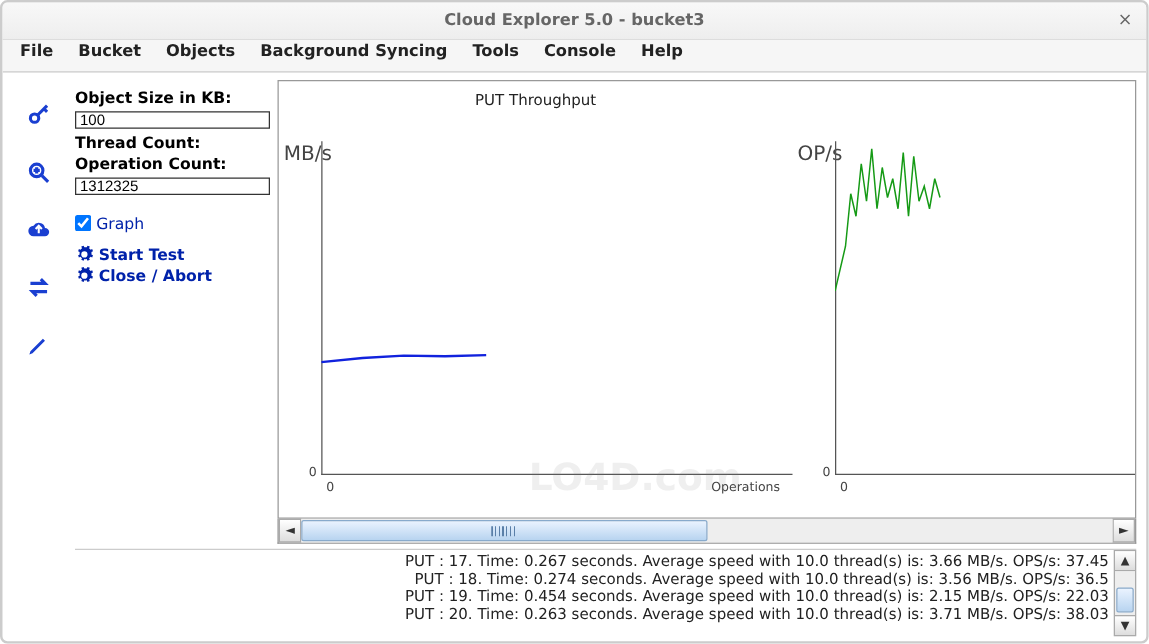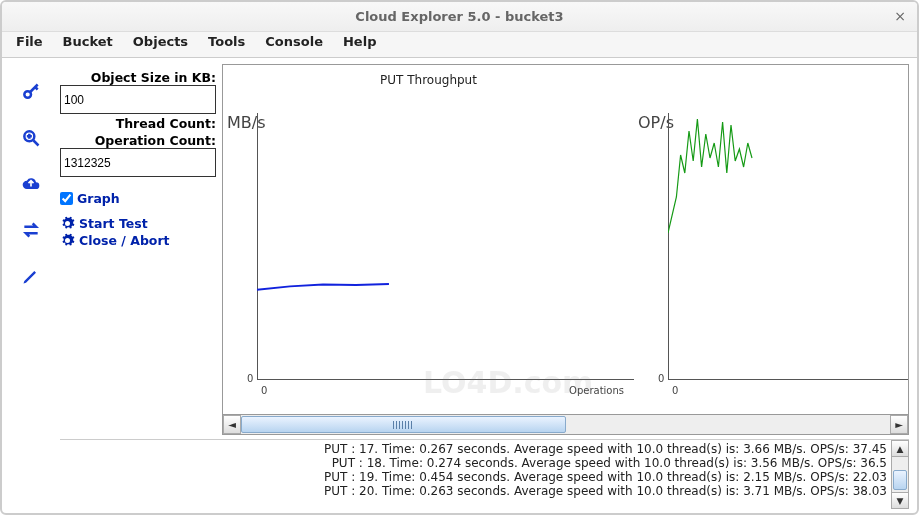--- a/index.html
+++ b/index.html
@@ -9,25 +9,25 @@
   .titlebar-title { font-size: 13px; font-weight: bold; color: #666; }
   .close-btn { position: absolute; right: 8px; top: 6px; width: 18px; height: 18px; font-size: 14px; color: #666; cursor: pointer; text-align: center; line-height: 16px; }
   .menubar { height: 26px; background: #f6f6f6; border-bottom: 1px solid #ccc; display: flex; padding: 0 6px; gap: 4px; }
   .menubar .menu-item { font-size: 13px; font-weight: bold; color: #222; padding: 2px 8px; cursor: pointer; }
   .body { display: flex; height: calc(100% - 56px); }
   .sidebar { width: 58px; display: flex; flex-direction: column; align-items: center; padding-top: 24px; gap: 22px; }
   .sidebar .icon { color: #1a3fd1; cursor: pointer; }
   .main { flex: 1; display: flex; flex-direction: column; padding: 6px 8px 4px 0; }
   .upper { display: flex; flex: 1; gap: 6px; }
   .config { width: 156px; padding-top: 4px; }
-  .config-label { font-size: 12.5px; font-weight: bold; color: #000; margin-top: 2px; text-align: right; }
-  .config-input { width: 100%; border: 1px solid #333; font-size: 12px; padding: 1px 3px; height: 29px; background: #fff; }
+  .config-label { font-size: 12.5px; font-weight: bold; color: #000; margin-top: 2px; }
+  .config-input { width: 100%; border: 1px solid #333; font-size: 12px; padding: 1px 3px; height: 14px; background: #fff; }
   .graph-row { display: flex; align-items: center; gap: 4px; margin-top: 14px; }
   .graph-row input[type=checkbox]{ width:13px; height:13px; }
-  .graph-row label { color: #0022aa; font-weight: bold; font-size: 12.5px; }
+  .graph-row label { color: #0022aa; font-weight: normal; font-size: 12.5px; }
   .action { display: flex; align-items: flex-end; gap: 4px; margin-top: 10px; color: #0022aa; font-weight: bold; font-size: 12.5px; cursor: pointer;}
   .action svg { flex:none; }
   .chart-viewport { flex:1; display:flex; flex-direction:column; }
   .chart-area { flex: 1; border: 1px solid #999; position: relative; background: #fff; overflow: hidden; }
   .chart-half { position:absolute; top:0; bottom:0; }
   .chart-left { left:0; width:60%; }
   .chart-right { right:0; width:40%; }
   .chart-title { position:absolute; top:8px; left:0; right:0; text-align:center; font-size:12px; color:#222; }
   .yaxis-lbl { position:absolute; left:4px; top:48px; font-size:16px; color:#444;}
   .yaxis-line { position:absolute; left:34px; top:48px; bottom:34px; width:1px; background:#555;}
@@ -59,20 +59,21 @@
 
   <div class="titlebar">
     <span class="titlebar-title">Cloud Explorer 5.0 -  bucket3</span>
     <span class="close-btn">×</span>
   </div>
 
   <div class="menubar">
     <span class="menu-item">File</span>
     <span class="menu-item">Bucket</span>
     <span class="menu-item">Objects</span>
+    <span class="menu-item">Background Syncing</span>
     <span class="menu-item">Tools</span>
     <span class="menu-item">Console</span>
     <span class="menu-item">Help</span>
   </div>
 
   <div class="body">
     <div class="sidebar">
       <span class="icon">
         <svg width="20" height="20" viewBox="0 0 24 24" fill="none" stroke="#1a3fd1" stroke-width="3">
             <circle cx="8" cy="15" r="4"></circle>

